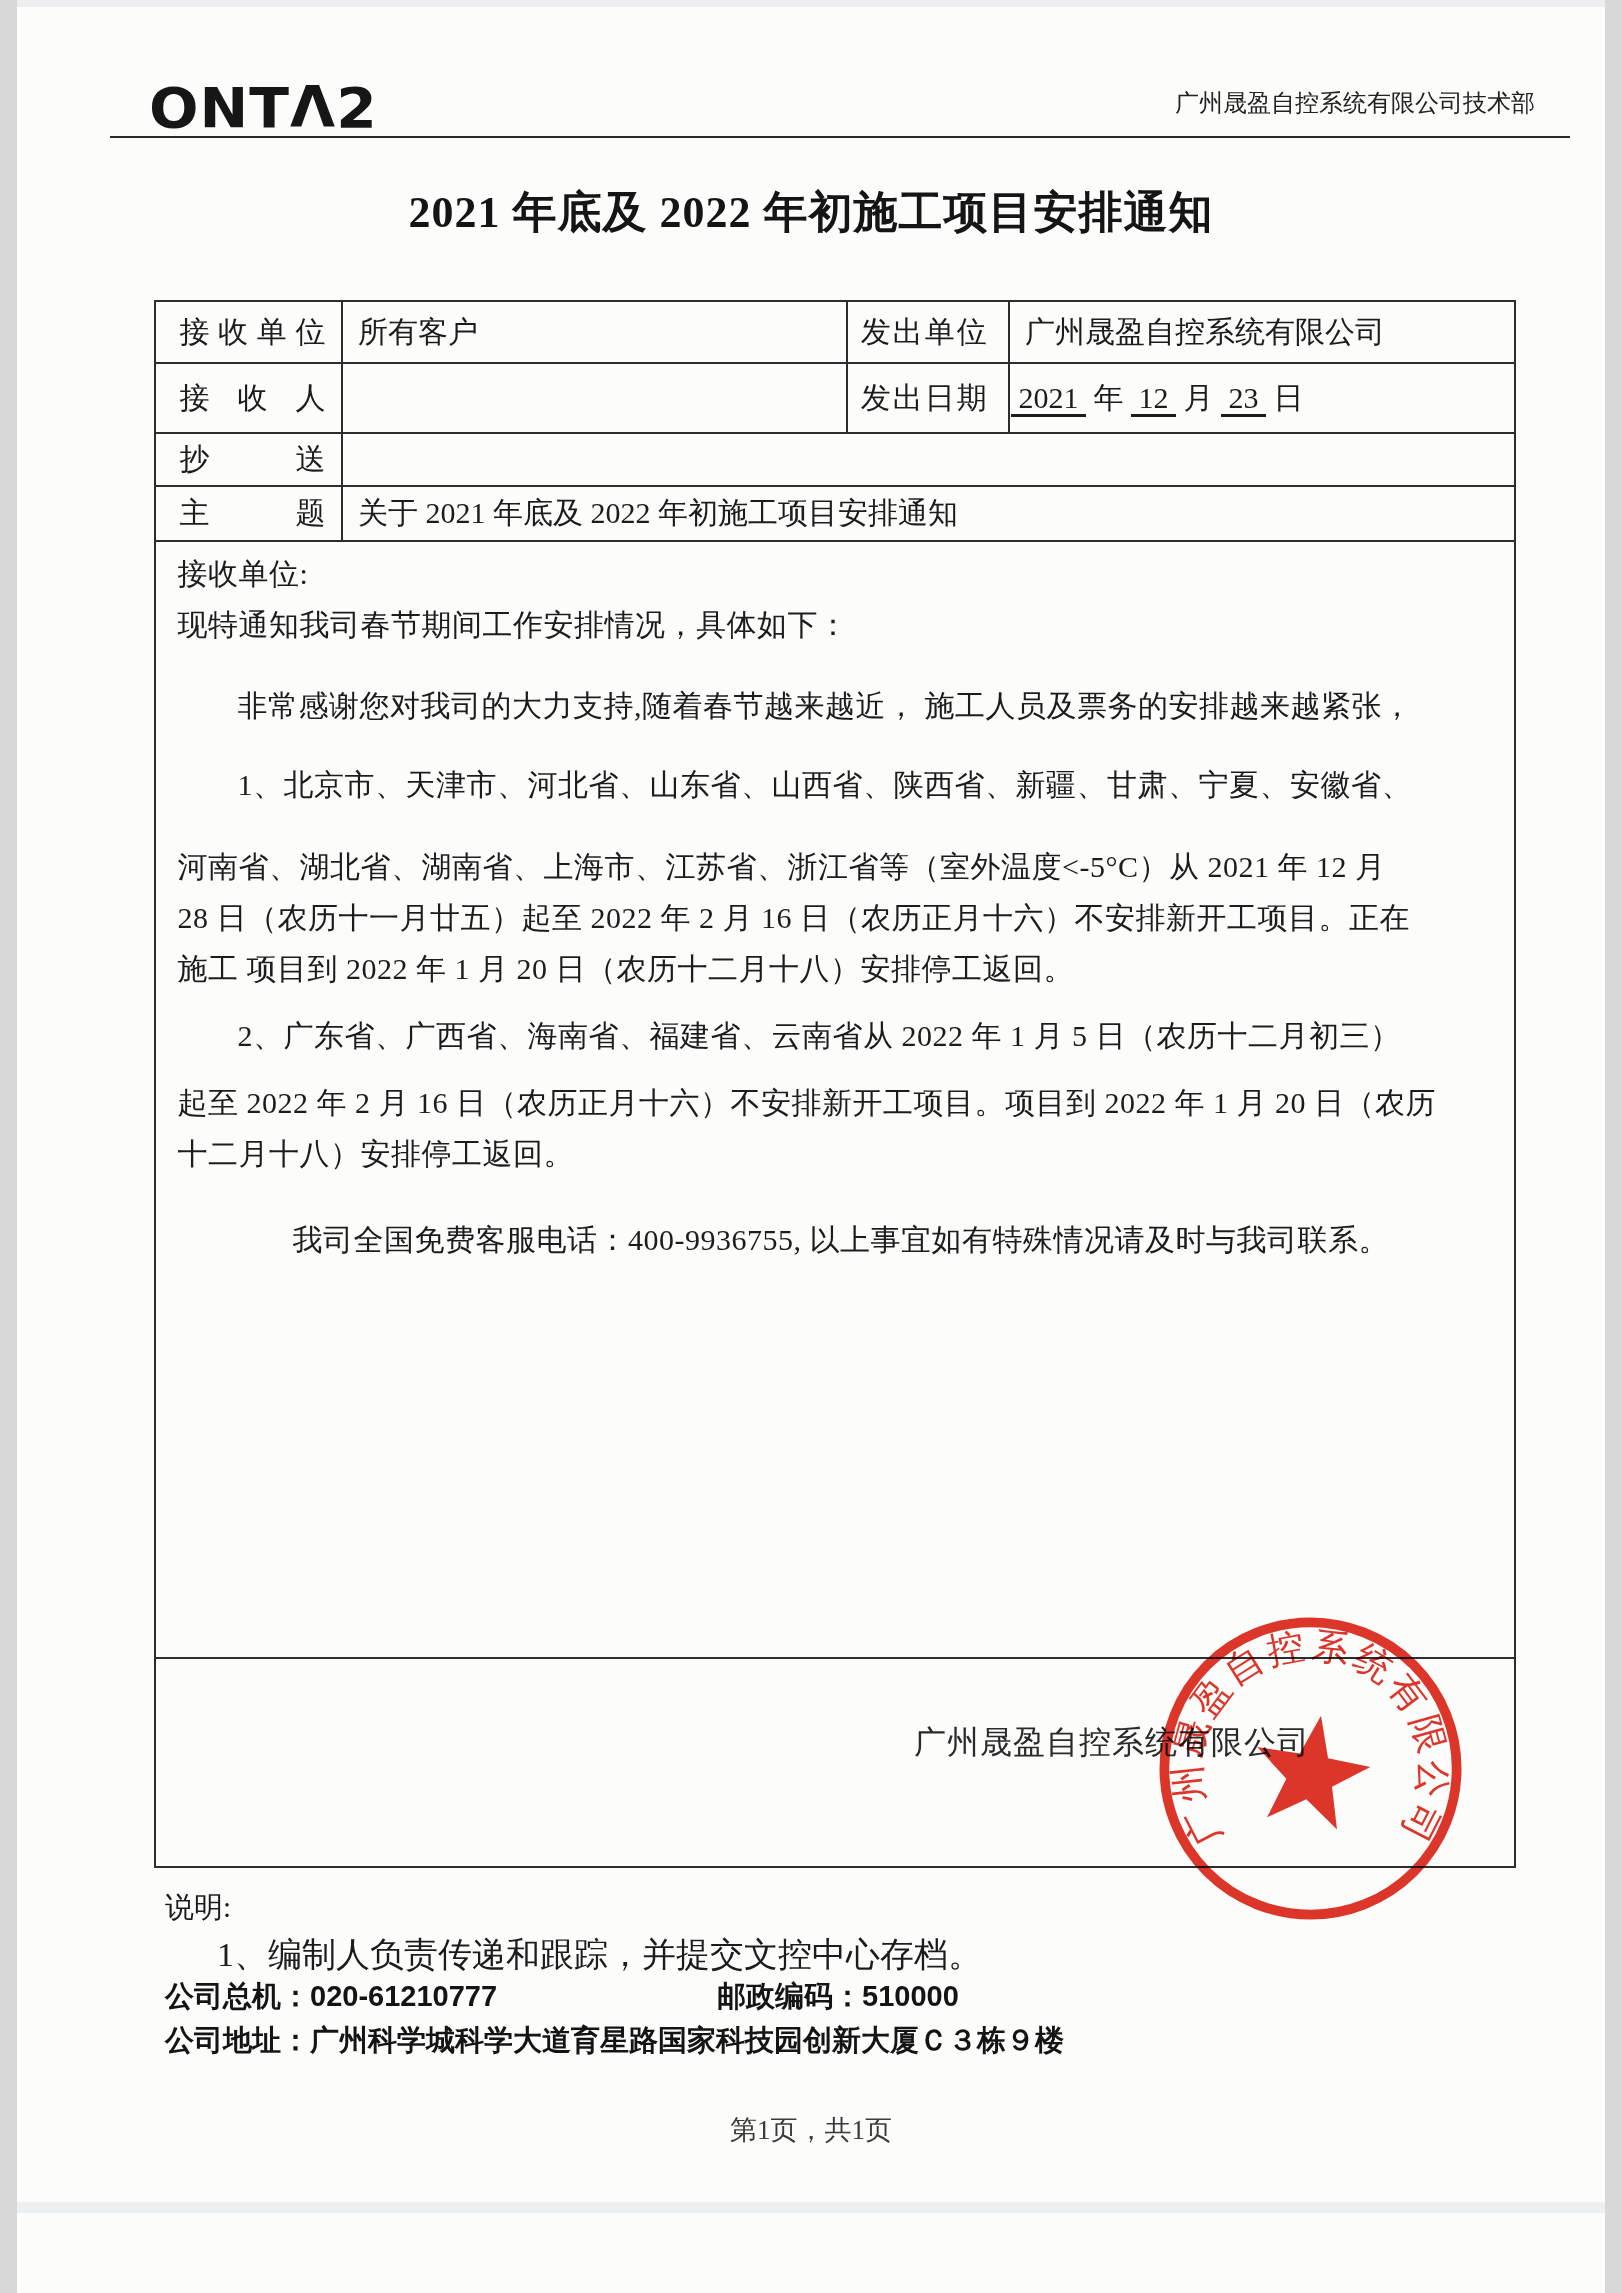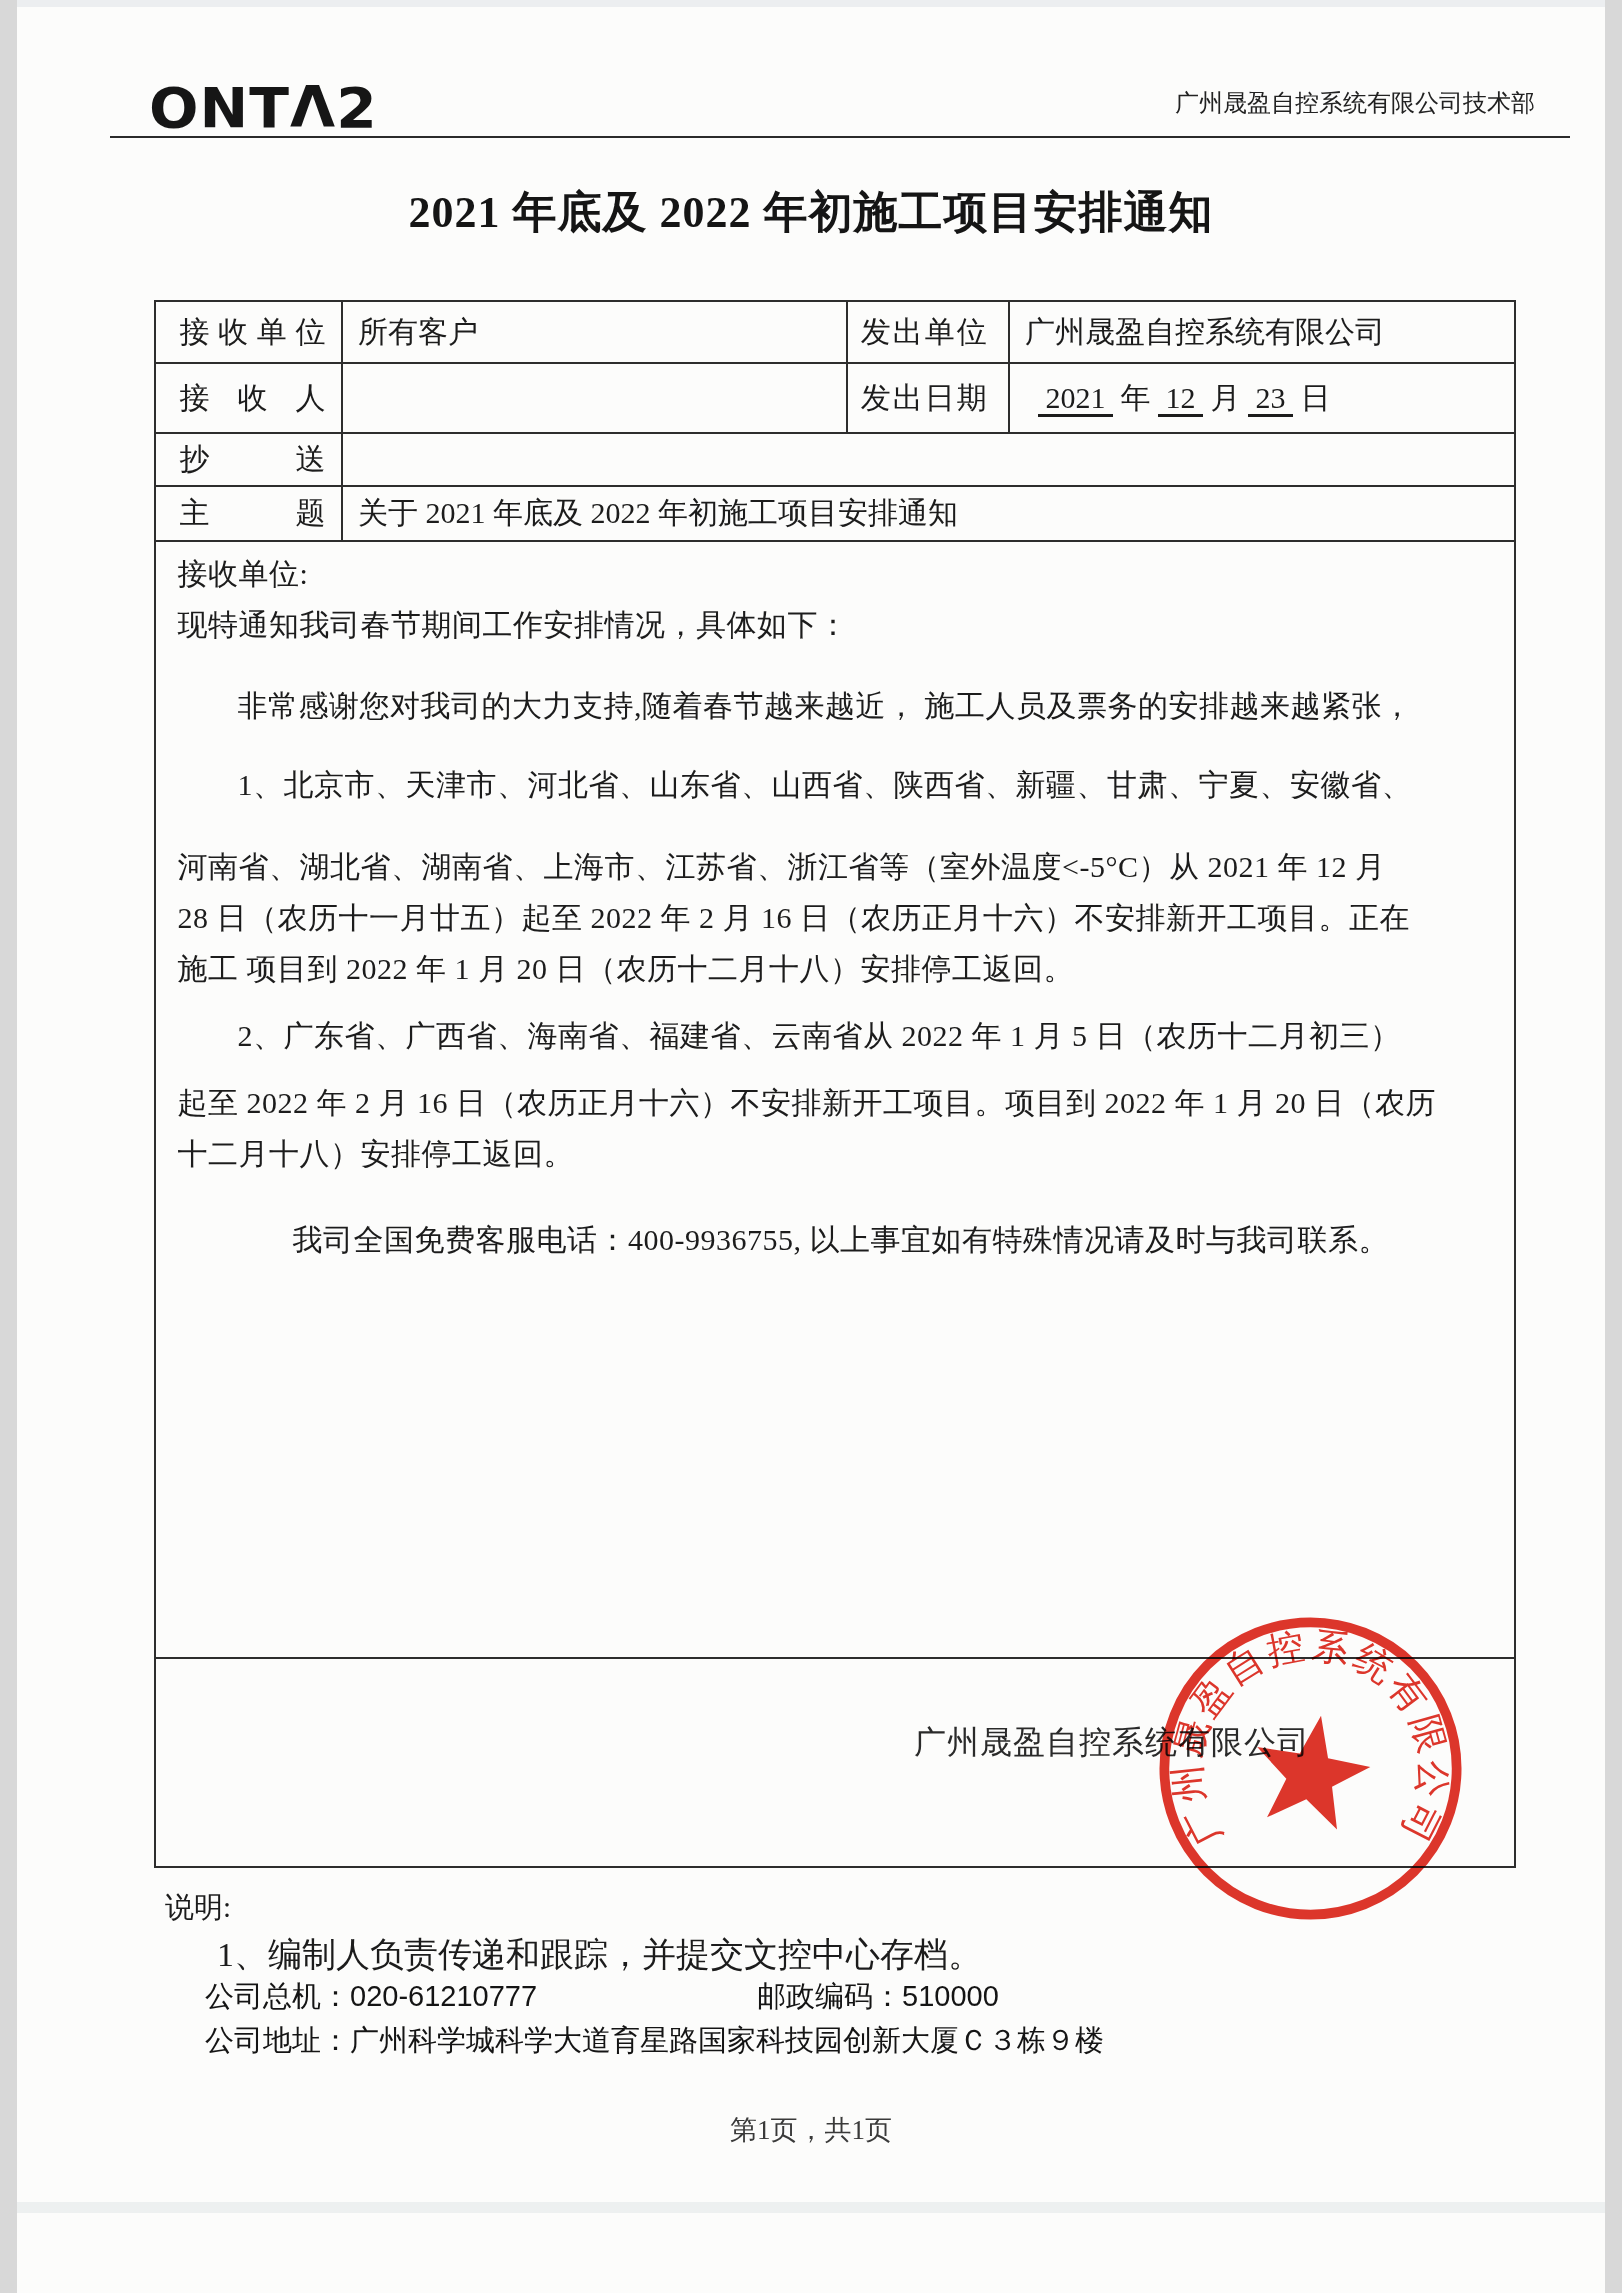--- a/index.html
+++ b/index.html
@@ -43,21 +43,21 @@
     font-size:30px;
   }
   .cell{border-right:2px solid #2d2d2d;border-bottom:2px solid #2d2d2d;display:flex;align-items:center;box-sizing:border-box;}
   .cell.last-col{border-right:none;}
   .lbl{padding-left:23.4px;}
   .lbl .just{display:inline-block;width:146px;text-align:justify;text-align-last:justify;}
   .rlbl{padding-left:12.7px;letter-spacing:2px;}
   .val{padding-left:15px;}
   .span3{grid-column:2/5;}
   u{text-decoration:underline;text-underline-offset:5.9px;}
-  .date-cell{padding-left:28px;white-space:pre;}
+  .date-cell{padding-left:1px;white-space:pre;}
 
   
   .body-cell{
     grid-column:1/5;border-bottom:2px solid #2d2d2d;box-sizing:border-box;
     padding:0 25px 0 21.5px;font-size:30px;line-height:51px;letter-spacing:0.5px;
     display:block;position:relative;
   }
   .bl{display:block;}
   .bl.ind2{text-indent:60px;}
   .mt-salut{margin-top:5.9px;}
@@ -71,21 +71,21 @@
   
   .sig-cell{grid-column:1/5;border-bottom:none;position:relative;display:block;}
   .sig-company{position:absolute;left:758px;top:62px;font-size:32px;letter-spacing:1px;color:#2a2a2a;}
 
   
   .seal{position:absolute;left:1123px;top:1598px;width:341px;height:341px;mix-blend-mode:multiply;opacity:.92;}
 
   
   .notes-title{position:absolute;left:148px;top:1888px;font-size:29px;}
   .note-item{position:absolute;left:200px;top:1932px;font-size:34px;}
-  .f-sans{font-family:"Liberation Sans","DejaVu Sans",sans-serif;font-weight:400;color:#141414;margin-left:40px;}
+  .f-sans{font-family:"Liberation Sans","DejaVu Sans",sans-serif;font-weight:700;color:#141414;}
   .phone{position:absolute;left:148px;top:1977px;font-size:29px;}
   .postal{position:absolute;left:700px;top:1977px;font-size:29px;}
   .address{position:absolute;left:148px;top:2021px;font-size:29px;}
   .page-footer{position:absolute;left:0;top:2112px;width:100%;text-align:center;font-size:27px;color:#3a3a3a;}
 </style>
 </head>
 <body>
 
 <div class="page">
   <div class="scan-strip-top"></div>

